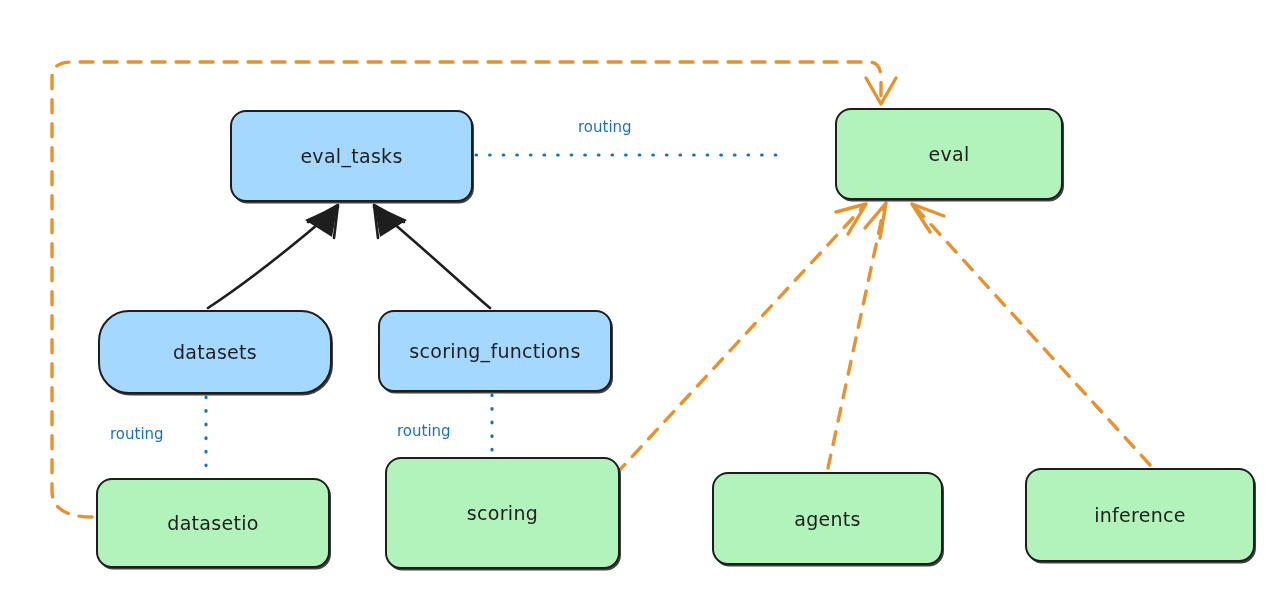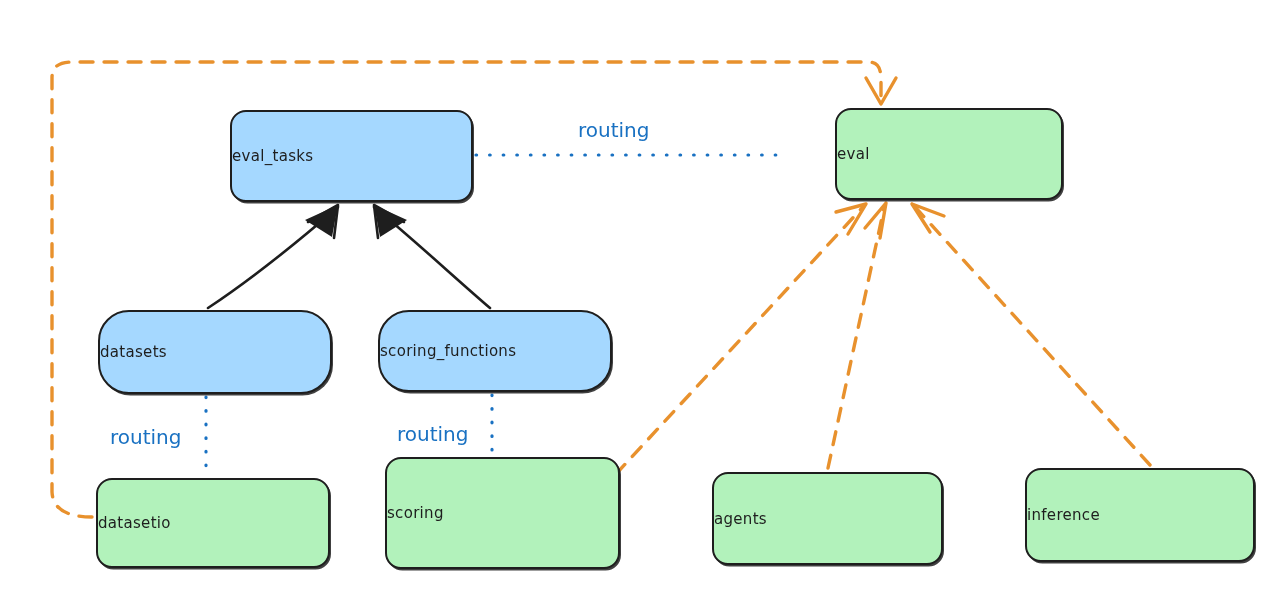--- a/index.html
+++ b/index.html
@@ -8,36 +8,36 @@
     background:#ffffff;
     font-family:"DejaVu Sans", sans-serif;
     overflow:hidden;
     position:relative;
   }
   #canvas{position:absolute;left:0;top:0;width:1280px;height:596px;}
   .edge-layer{position:absolute;left:0;top:0;width:1280px;height:596px;}
   .node{
     position:absolute;
     box-sizing:border-box;
-    display:flex;align-items:center;justify-content:flex-start;
+    display:flex;align-items:center;justify-content:center;
     border:2.4px solid #1e1e1e;
     border-radius:16px;
     font-family:"DejaVu Sans", sans-serif;
-    font-size:15px;
+    font-size:19px;
     color:#1e1e1e;
     letter-spacing:0.3px;
     z-index:5;
     box-shadow:1.5px 2px 0 -0.5px rgba(30,30,30,0.85);
   }
   .node.blue{background:#a5d8ff;}
   .node.green{background:#b2f2bb;}
   .edge-label{
     position:absolute;
     font-family:"DejaVu Sans", sans-serif;
-    font-size:20px;
+    font-size:15px;
     color:#1971c2;
     z-index:6;
     white-space:nowrap;
   }
 </style>
 </head>
 <body>
 
 <div id="canvas">
 
@@ -104,21 +104,21 @@
   </div>
 
   <div class="node green" style="left:787px; top:108px; width:228px; height:92px;margin-left:48px;">
     <span>eval</span>
   </div>
 
   <div class="node blue" style="left:98px; top:310px; width:234px; height:84px;border-radius:31px;">
     <span>datasets</span>
   </div>
 
-  <div class="node blue" style="left:378px; top:310px; width:234px; height:82px;border-radius:31px;">
+  <div class="node blue" style="left:378px; top:310px; width:234px; height:82px;">
     <span>scoring_functions</span>
   </div>
 
   <div class="node green" style="left:96px; top:478px; width:234px; height:90px;">
     <span>datasetio</span>
   </div>
 
   <div class="node green" style="left:385px; top:457px; width:235px; height:112px;">
     <span>scoring</span>
   </div>

